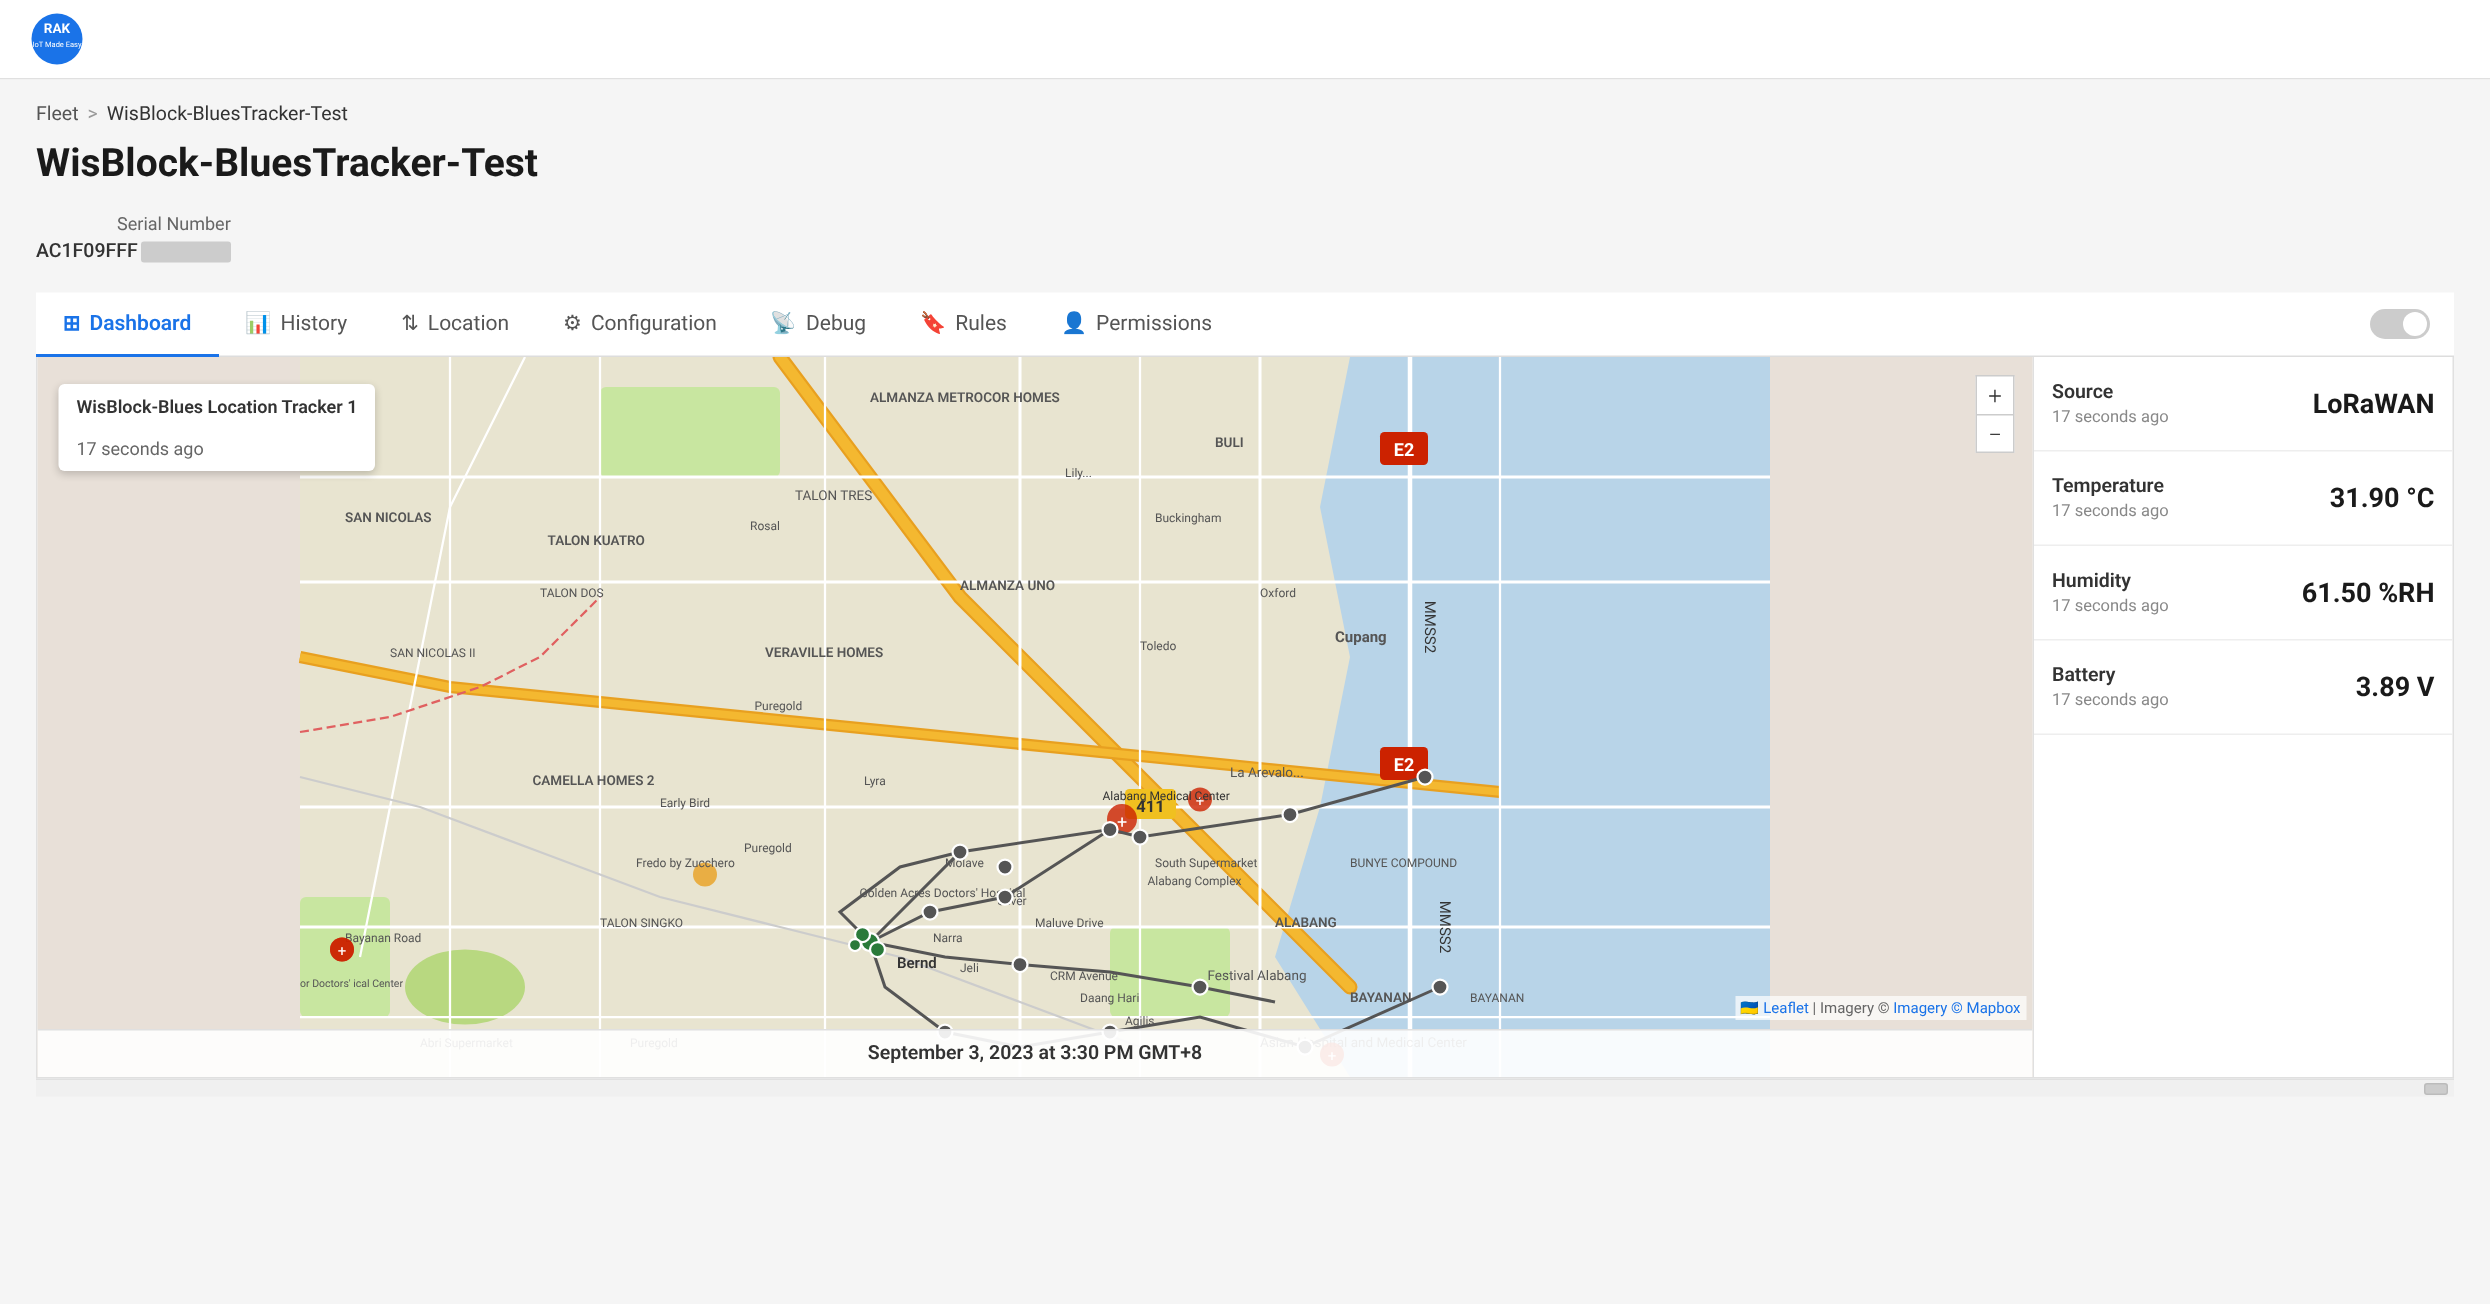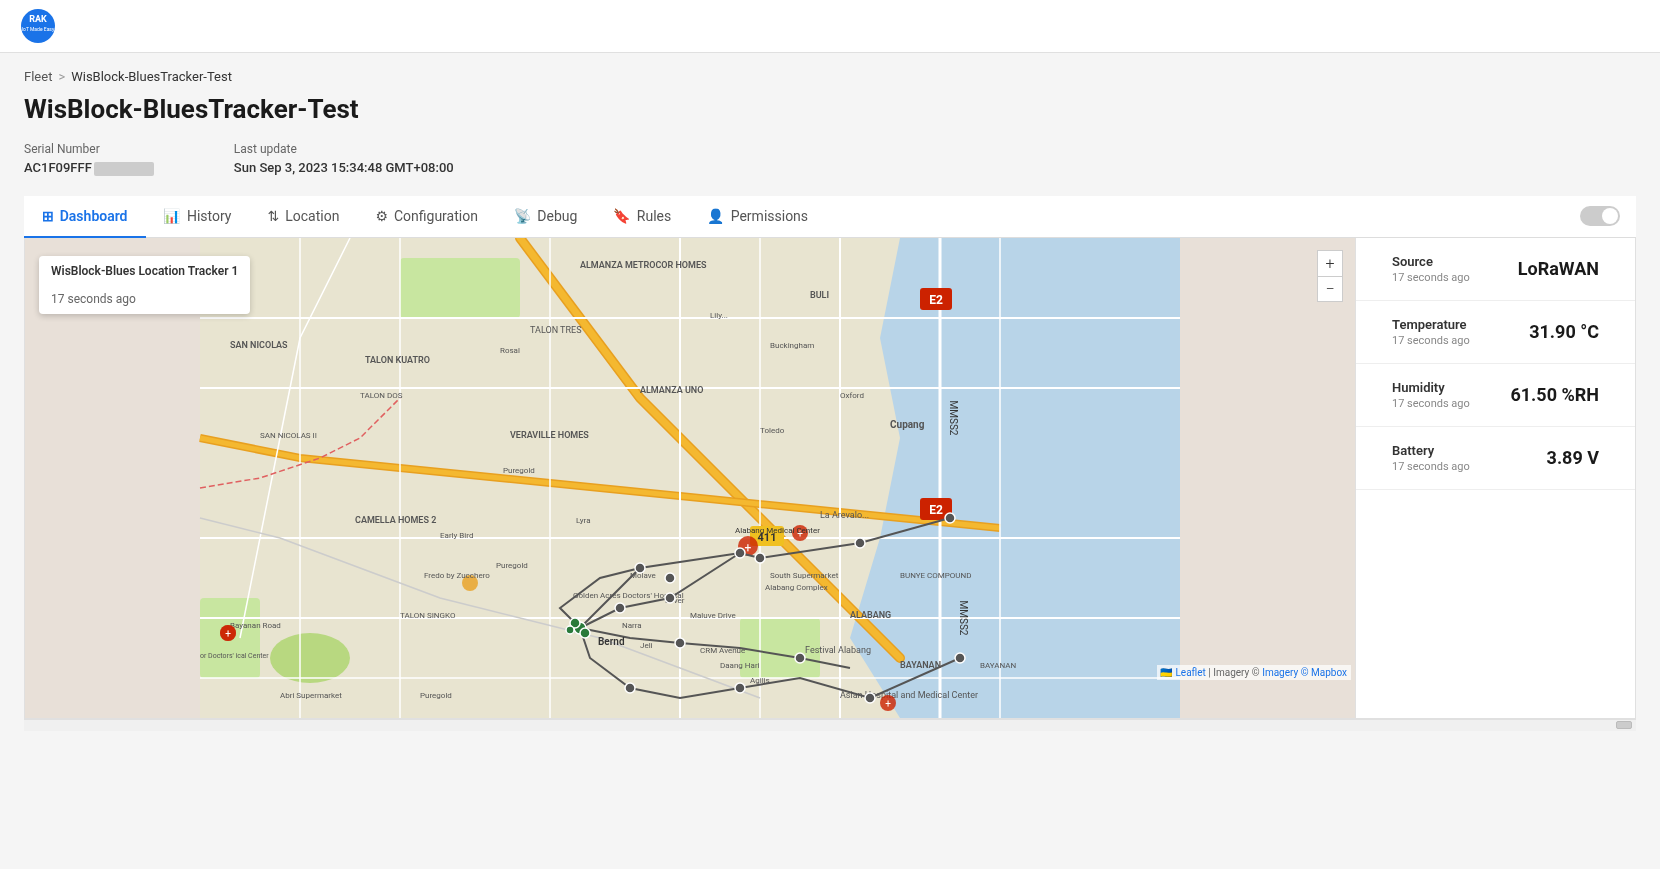--- a/index.html
+++ b/index.html
@@ -10,21 +10,21 @@
 
     .page-content { padding: 16px 24px; background: #f5f5f5; min-height: calc(100vh - 45px); }
 
     .breadcrumb { display: flex; align-items: flex-end; gap: 6px; font-size: 13px; color: #666; margin-bottom: 10px; }
     .breadcrumb-separator { color: #999; }
     .breadcrumb-link { color: #555; cursor: pointer; }
     .breadcrumb-current { color: #333; }
 
     .page-title { font-size: 26px; font-weight: 700; color: #1a1a1a; margin-bottom: 18px; }
 
-    .device-info { display: flex; gap: 80px; margin-bottom: 20px; }
+    .device-info { display: flex; gap: 80px; margin-bottom: 20px; text-align: right; }
     .info-block label { font-size: 12px; color: #666; display: block; margin-bottom: 4px; }
     .info-block .value { font-size: 13px; color: #333; font-weight: 500; }
     .serial-blur { display: inline-block; background: #ccc; color: transparent; border-radius: 2px; width: 60px; height: 14px; vertical-align: middle; margin-left: 2px; }
 
     .tabs { display: flex; align-items: center; border-bottom: 1px solid #ddd; margin-bottom: 0; background: #fff; padding: 0 0; gap: 0; position: relative; }
     .tab { display: flex; align-items: center; gap: 6px; padding: 12px 18px; cursor: pointer; font-size: 14px; color: #555; border-bottom: 2px solid transparent; margin-bottom: -1px; white-space: nowrap; }
     .tab.active { color: #1a73e8; border-bottom: 2px solid #1a73e8; font-weight: 600; }
     .tab-icon { font-size: 14px; }
     .toggle-switch { margin-left: auto; display: flex; align-items: center; padding-right: 16px; }
     .toggle { width: 40px; height: 20px; background: #ccc; border-radius: 10px; position: relative; cursor: pointer; }
@@ -44,21 +44,21 @@
     .map-popup-sub { color: #666; }
 
     .map-footer { position: absolute; bottom: 0; left: 0; right: 0; background: rgba(255,255,255,0.9); padding: 8px; text-align: center; font-size: 13px; font-weight: 600; border-top: 1px solid #e0e0e0; }
     .map-attribution { position: absolute; bottom: 38px; right: 4px; font-size: 10px; color: #666; background: rgba(255,255,255,0.7); padding: 2px 4px; }
     .map-attribution a { color: #1a73e8; text-decoration: none; }
 
     .map-scrollbar { height: 12px; background: #f0f0f0; border-top: 1px solid #e0e0e0; display: flex; align-items: center; padding: 0 4px; }
     .map-scrollbar-thumb { margin-left: auto; width: 16px; height: 8px; background: #ccc; border-radius: 2px; border: 1px solid #bbb; }
 
     .sidebar { width: 280px; min-width: 280px; border-left: 1px solid #e0e0e0; }
-    .sidebar-row { padding: 16px 36px; border-bottom: 1px solid #eee; display: flex; justify-content: space-between; align-items: center; }
+    .sidebar-row { padding: 16px 12px; border-bottom: 1px solid #eee; display: flex; justify-content: space-between; align-items: center; }
     .sidebar-row-label { font-size: 13px; font-weight: 600; color: #333; }
     .sidebar-row-time { font-size: 11px; color: #888; margin-top: 2px; }
     .sidebar-row-value { font-size: 18px; font-weight: 700; color: #1a1a1a; text-align: right; }
 
     
     .map-svg { width: 100%; height: 100%; }
 
     
   </style>
 </head>
@@ -83,24 +83,20 @@
   </div>
 
   <div class="page-title">WisBlock-BluesTracker-Test</div>
 
   <div class="device-info">
     <div class="info-block">
       <label>Serial Number</label>
       <div class="value">
         <span>AC1F09FFF</span><span class="serial-blur"></span>
       </div>
-    </div>
-    <div class="info-block">
-      <label>Last update</label>
-      <div class="value">Sun Sep 3, 2023 15:34:48 GMT+08:00</div>
     </div>
   </div>
 
   <div class="tabs">
     <div class="tab active">
       <span class="tab-icon">⊞</span>
       <span>Dashboard</span>
     </div>
     <div class="tab">
       <span class="tab-icon">📊</span>
@@ -292,20 +288,23 @@
 
       
       <div class="map-attribution">
         <span>🇺🇦</span>
         <a href="#">Leaflet</a>
         | Imagery ©
         <a href="#">Imagery © Mapbox</a>
       </div>
 
       
+      <div class="map-footer">
+        <span>September 3, 2023 at 3:30 PM GMT+8</span>
+      </div>
     </div>
 
     <div class="sidebar">
       <div class="sidebar-row">
         <div>
           <div class="sidebar-row-label">Source</div>
           <div class="sidebar-row-time">17 seconds ago</div>
         </div>
         <div class="sidebar-row-value">LoRaWAN</div>
       </div>

